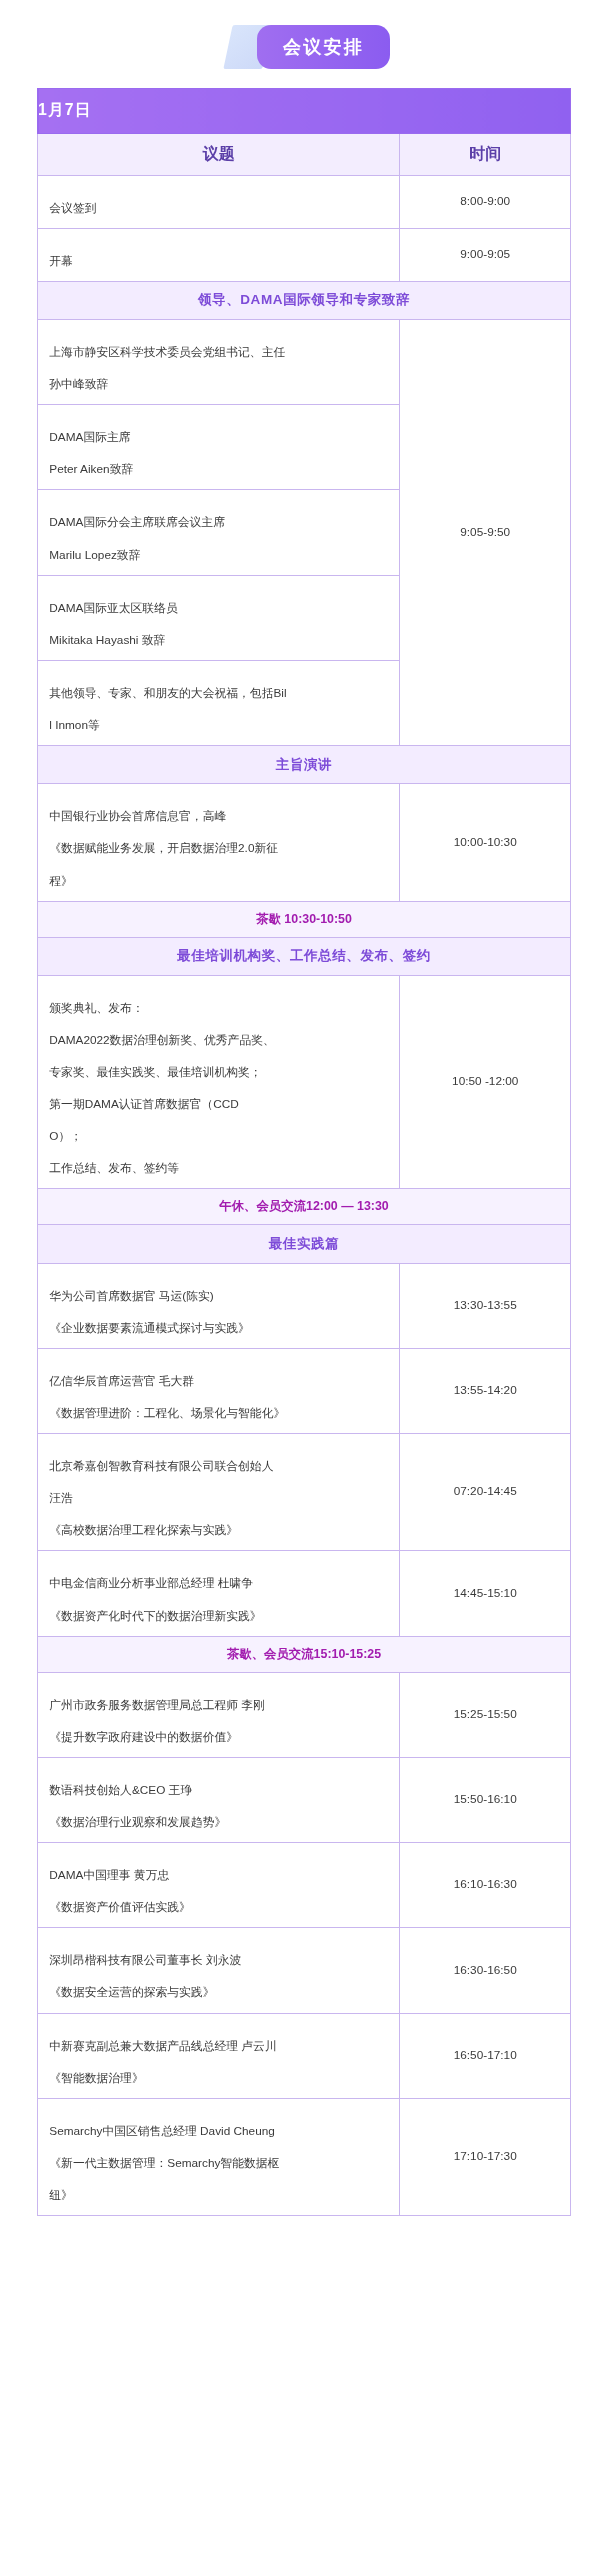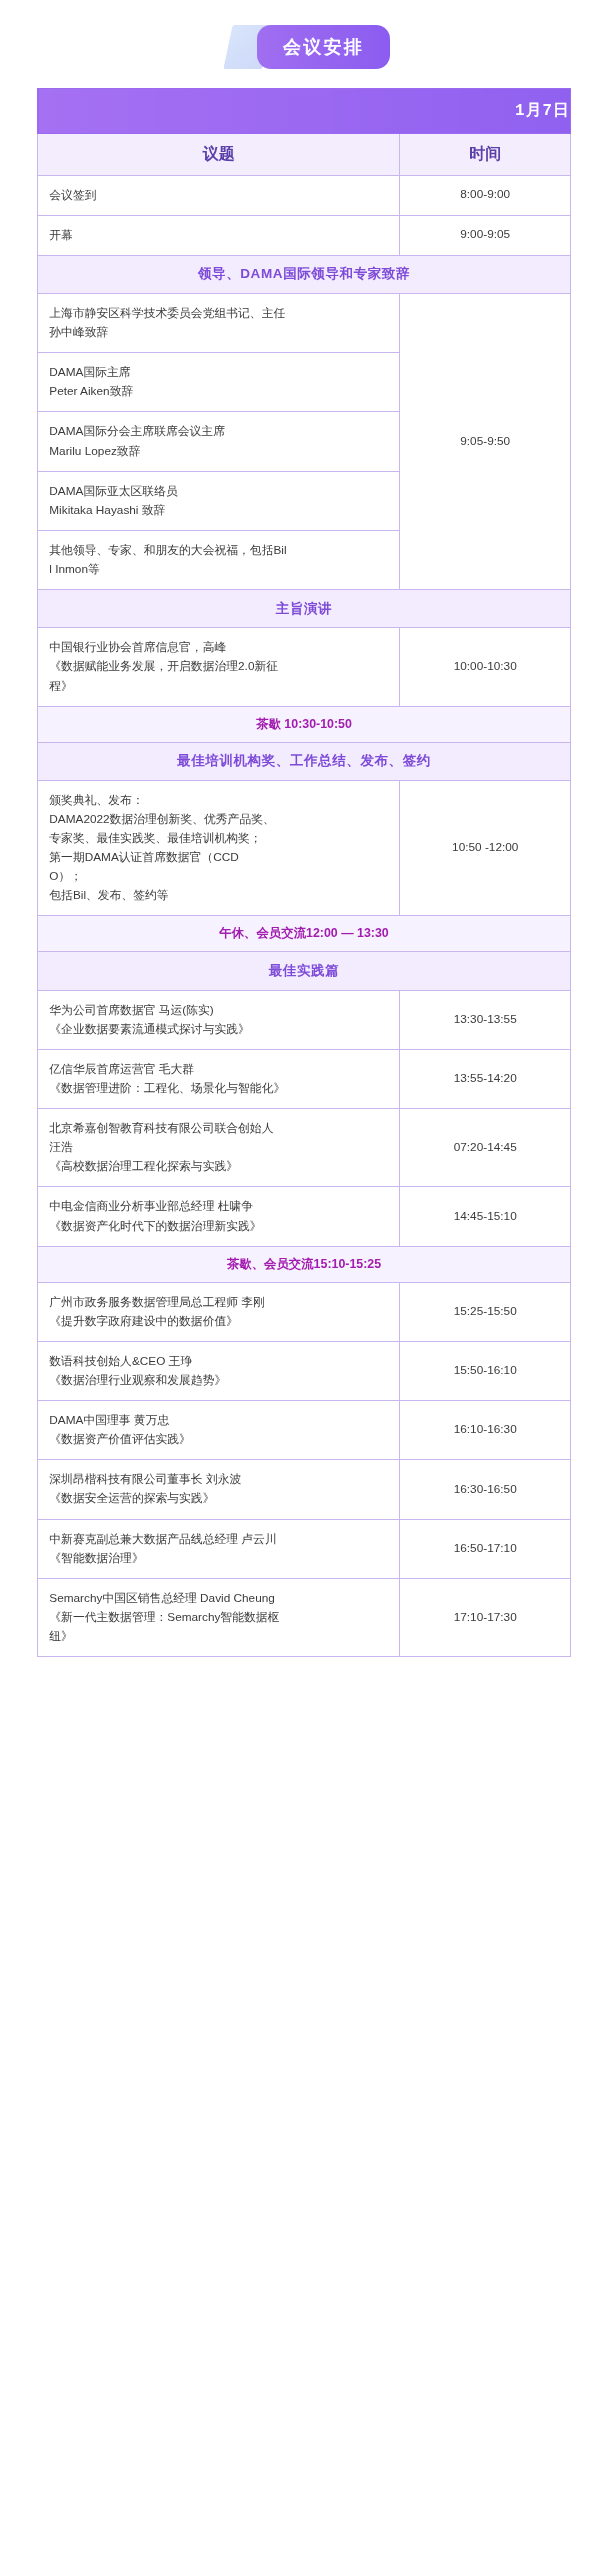--- a/index.html
+++ b/index.html
@@ -60,25 +60,24 @@
   }
   table.sched td, table.sched th {
     border: 0.6px solid #c9b6ef;
     vertical-align: middle;
   }
   .date-head {
     background: linear-gradient(90deg, #a570f2 0%, #9061f0 100%);
     color: #fff;
     font-size: 15.8px;
     font-weight: bold;
-    text-align: right;
+    text-align: left;
     padding: 11.3px 0;
     letter-spacing: 1.1px;
     border: 0.6px solid #9a6bef !important;
-    font-family: Liberation Mono, monospace;
   }
   .col-head {
     background: #f3edfe;
     color: #5b3fa8;
     font-size: 16px;
     font-weight: bold;
     text-align: center;
     padding: 10px 0;
   }
   .section-row {
@@ -106,21 +105,21 @@
     width: 68%;
   }
   td.time {
     padding: 7.9px 4.5px;
     text-align: center;
     color: #3a3a3a;
     font-size: 11.8px;
     width: 32%;
     line-height: 1.5;
   }
-  .topic .ln { display: block; }
+  .topic .ln { display: block; margin-top: 13px; }
   .w-topic { width: 68%; }
   .w-time { width: 32%; }
 </style>
 </head>
 <body>
 
 <div class="page">
 
   <div class="banner-wrap">
     <div class="banner">
@@ -206,21 +205,21 @@
           <tr>
             <td class="section-row" colspan="2">最佳培训机构奖、工作总结、发布、签约</td>
           </tr>
           <tr>
             <td class="topic">
               <span class="ln">颁奖典礼、发布：</span>
               <span class="ln">DAMA2022数据治理创新奖、优秀产品奖、</span>
               <span class="ln">专家奖、最佳实践奖、最佳培训机构奖；</span>
               <span class="ln">第一期DAMA认证首席数据官（CCD</span>
               <span class="ln">O）；</span>
-              <span class="ln">包括Bil、发布、签约等</span>
+              <span class="ln">工作总结、发布、签约等</span>
             </td>
             <td class="time">10:50 -12:00</td>
           </tr>
           <tr>
             <td class="break-row" colspan="2">午休、会员交流12:00 — 13:30</td>
           </tr>
           <tr>
             <td class="section-row" colspan="2">最佳实践篇</td>
           </tr>
           <tr>

